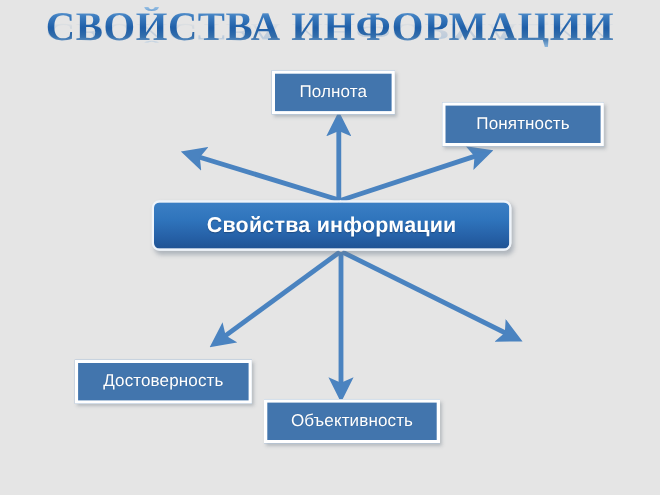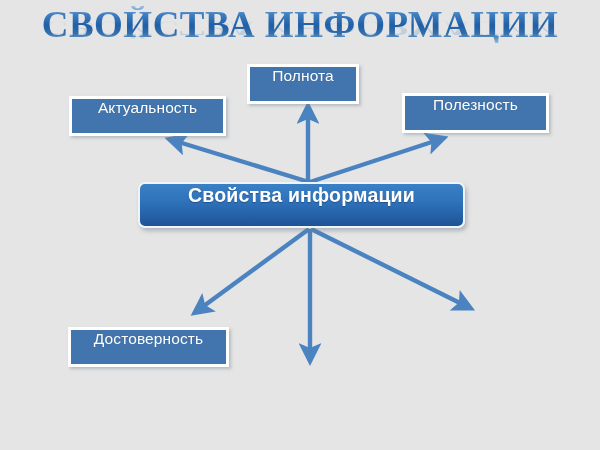--- a/index.html
+++ b/index.html
@@ -72,21 +72,21 @@
     top: 0;
     width: 600px;
     height: 450px;
   }
 
   
   .node {
     position: absolute;
     box-sizing: border-box;
     display: flex;
-    align-items: flex-start;
+    align-items: center;
     justify-content: center;
     color: #ffffff;
     white-space: nowrap;
   }
 
   .node-leaf {
     background: #4275ad;
     border: 3px solid #ffffff;
     font-size: 15.5px;
     font-weight: 400;
@@ -142,31 +142,31 @@
       <line x1="309" y1="229" x2="197" y2="311"></line>
       <line x1="310" y1="229" x2="310" y2="358"></line>
       <line x1="311" y1="229" x2="468" y2="307"></line>
     </g>
   </svg>
 
   <div class="node node-leaf" id="node-polnota">
     <span>Полнота</span>
   </div>
 
-  <div class="node node-leaf" id="node-aktualnost">
-    <span>Актуальность</span>
-  </div>
 
   <div class="node node-leaf" id="node-ponyatnost">
-    <span>Полезность</span>
+    <span>Понятность</span>
   </div>
 
   <div class="node node-hub" id="node-hub">
     <span>Свойства информации</span>
   </div>
 
   <div class="node node-leaf" id="node-dostovernost">
     <span>Достоверность</span>
   </div>
 
+  <div class="node node-leaf" id="node-obektivnost">
+    <span>Объективность</span>
+  </div>
 
 
 </div>
 
 </body></html>

